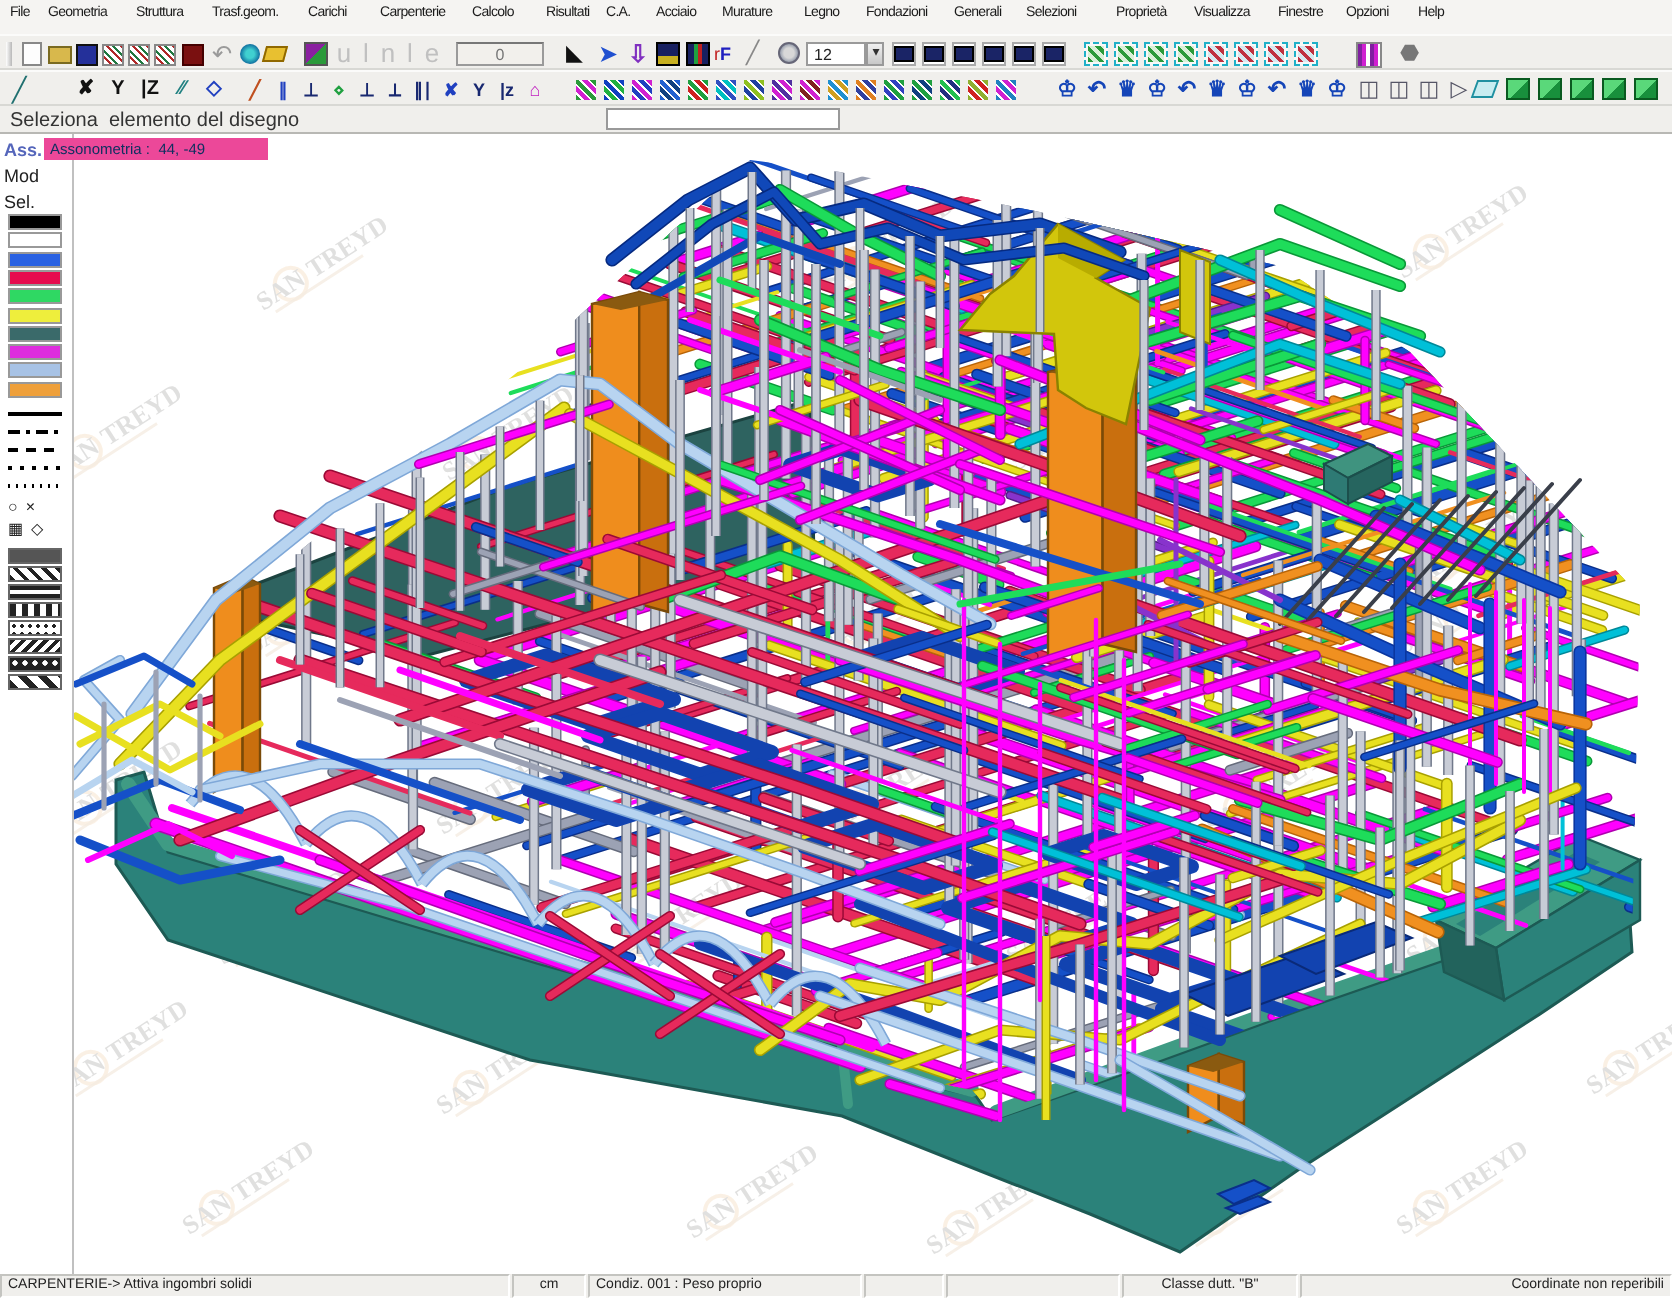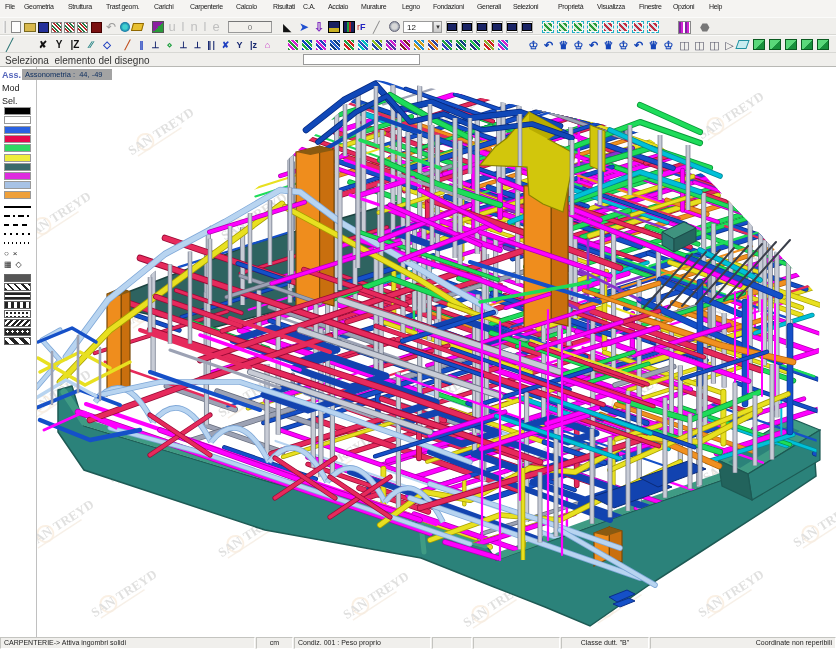--- a/index.html
+++ b/index.html
@@ -1655,21 +1655,21 @@
 <div style="position:absolute;left:4px;top:249px;width:27px;height:10px;font-size:8px;color:#222;letter-spacing:4px">○×</div>
 <div style="position:absolute;left:4px;top:260px;width:27px;height:10px;font-size:8px;color:#222;letter-spacing:4px">▦◇</div>
 <div style="position:absolute;left:4px;top:274px;width:27px;height:8px;background:#555;border:1px solid #666"></div>
 <div style="position:absolute;left:4px;top:283px;width:27px;height:8px;background:repeating-linear-gradient(45deg,#222 0 2px,#fff 2px 5px);border:1px solid #666"></div>
 <div style="position:absolute;left:4px;top:292px;width:27px;height:8px;background:repeating-linear-gradient(0deg,#222 0 2px,#fff 2px 4px);border:1px solid #666"></div>
 <div style="position:absolute;left:4px;top:301px;width:27px;height:8px;background:repeating-linear-gradient(90deg,#222 0 3px,#fff 3px 6px);border:1px solid #666"></div>
 <div style="position:absolute;left:4px;top:310px;width:27px;height:8px;background:radial-gradient(#222 30%,#fff 32%) 0 0/4px 4px;border:1px solid #666"></div>
 <div style="position:absolute;left:4px;top:319px;width:27px;height:8px;background:repeating-linear-gradient(135deg,#222 0 2px,#fff 2px 4px);border:1px solid #666"></div>
 <div style="position:absolute;left:4px;top:328px;width:27px;height:8px;background:radial-gradient(circle,#fff 35%,#222 40%) 0 0/5px 5px;border:1px solid #666"></div>
 <div style="position:absolute;left:4px;top:337px;width:27px;height:8px;background:repeating-linear-gradient(45deg,#222 0 3px,#fff 3px 7px);border:1px solid #666"></div>
-<div style="position:absolute;left:22px;top:69px;width:90px;height:11px;background:#a3a3a3;color:#103060;font-size:7.5px;line-height:11px;padding-left:3px">Assonometria&nbsp;:&nbsp;&nbsp;44,&nbsp;-49</div>
+<div style="position:absolute;left:22px;top:69px;width:112px;height:11px;background:#ec4899;color:#103060;font-size:7.5px;line-height:11px;padding-left:3px">Assonometria&nbsp;:&nbsp;&nbsp;44,&nbsp;-49</div>
 <div class="status">
 <div class="scell" style="left:0px;width:255px">CARPENTERIE-&gt; Attiva ingombri solidi</div>
 <div class="scell" style="left:256px;width:37px;text-align:center">cm</div>
 <div class="scell" style="left:294px;width:137px">Condiz. 001 : Peso proprio</div>
 <div class="scell" style="left:432px;width:40px"></div>
 <div class="scell" style="left:473px;width:87px"></div>
 <div class="scell" style="left:561px;width:88px;text-align:center">Classe dutt. "B"</div>
 <div class="scell" style="left:650px;width:186px;text-align:right">Coordinate non reperibili</div>
 </div>
 </body></html>

